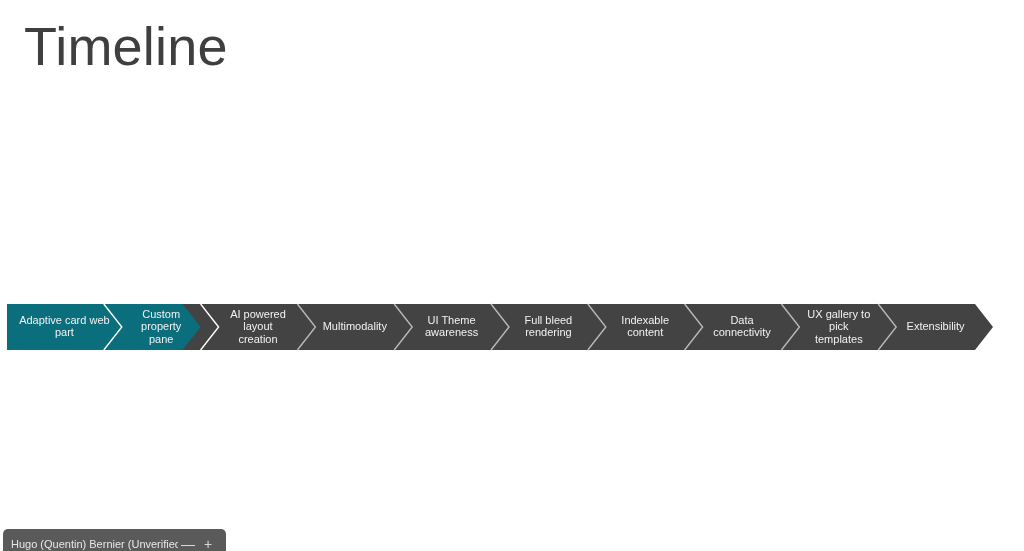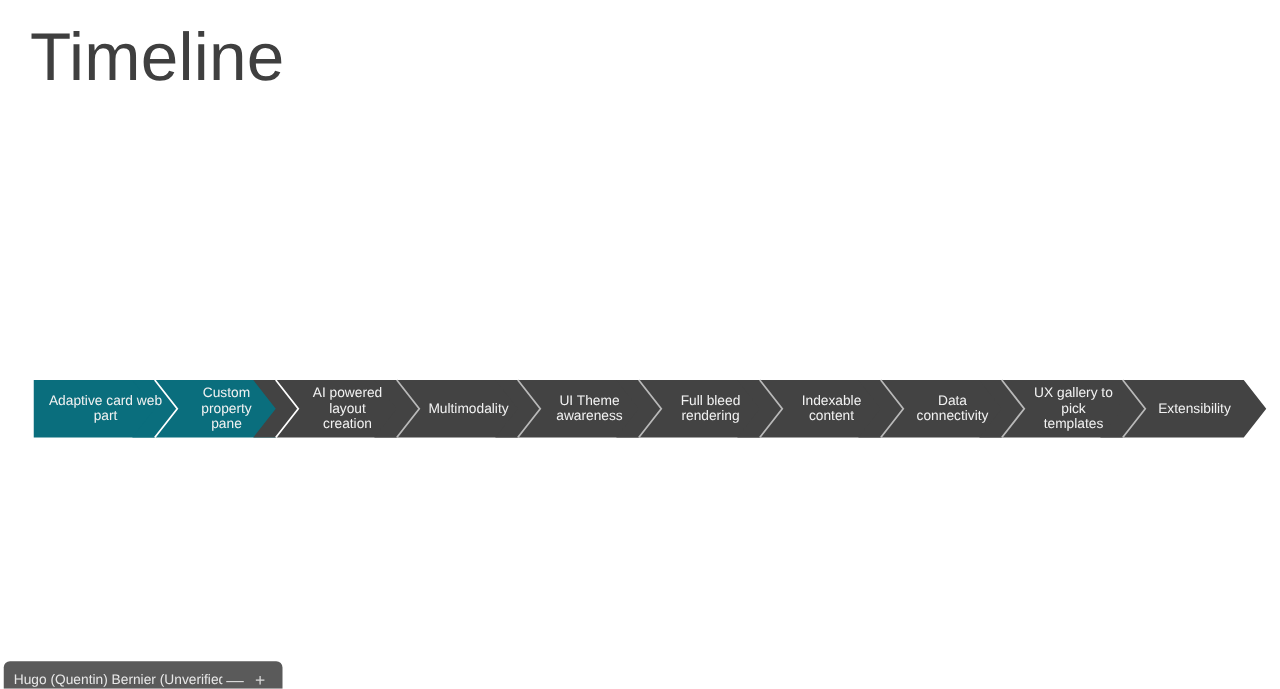--- a/index.html
+++ b/index.html
@@ -37,21 +37,21 @@
     font-weight: 300;
     letter-spacing: 0.2px;
     color: #3f3f3f;
     line-height: 64px;
     white-space: nowrap;
   }
 
   
   #timeline-band {
     position: absolute;
-    left: 27px;
+    left: 7px;
     top: 304px;
     width: 986px;
     height: 46px;
   }
   #timeline-svg {
     display: block;
     width: 986px;
     height: 46px;
     overflow: visible;
   }

